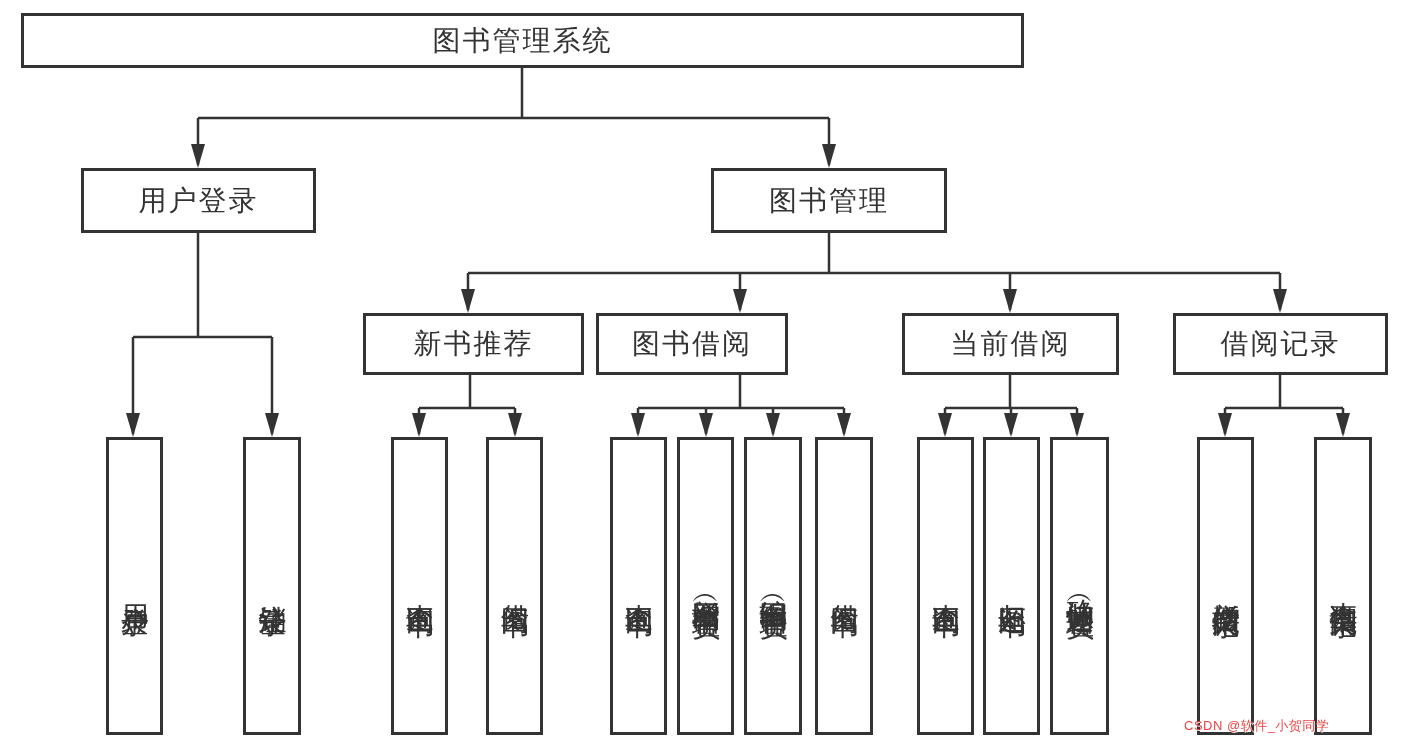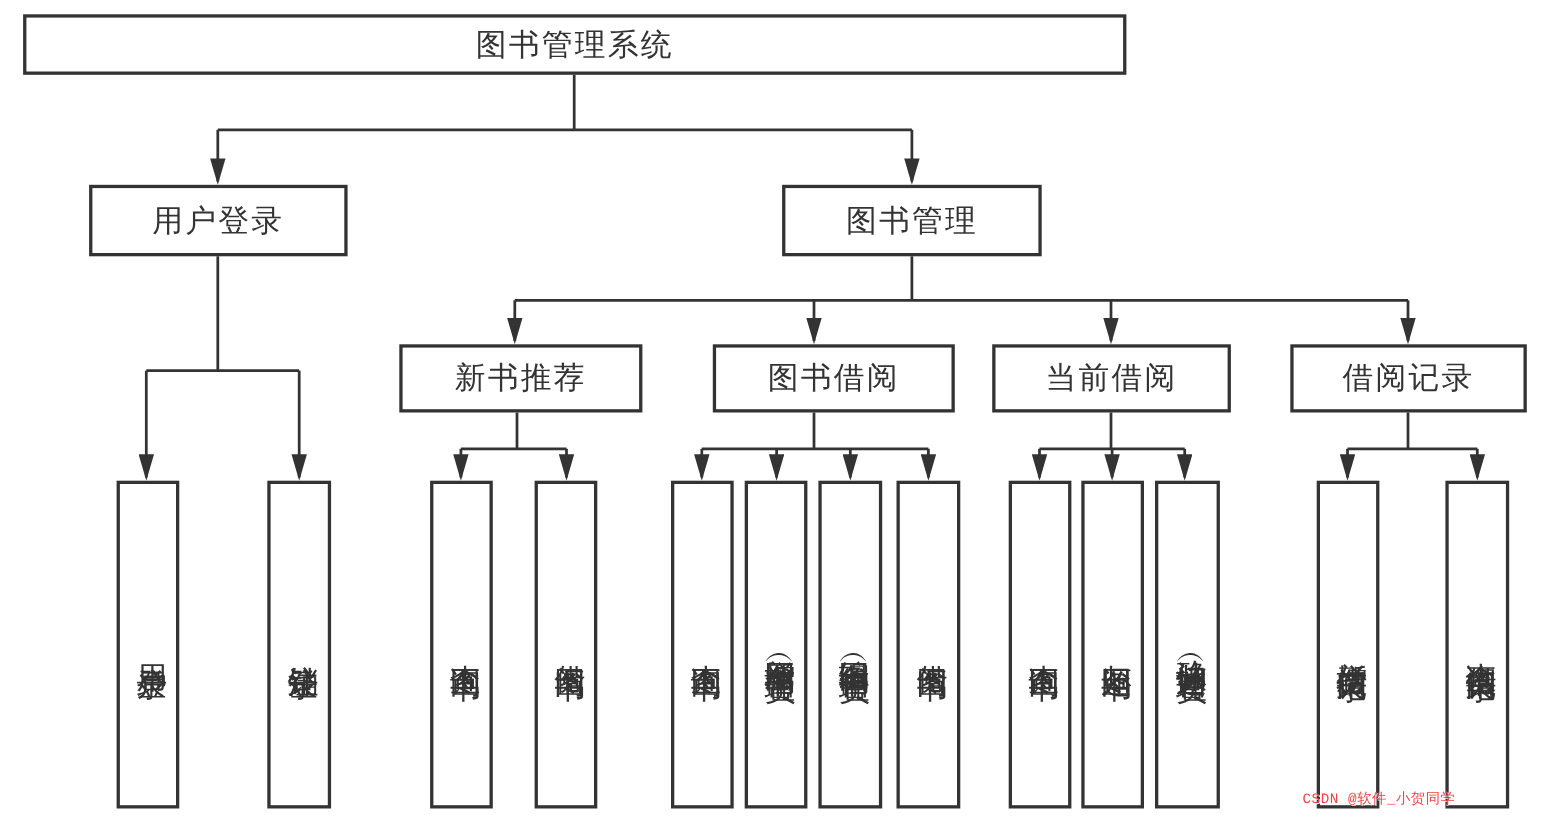--- a/index.html
+++ b/index.html
@@ -1,21 +1,21 @@
 <!DOCTYPE html>
 <html><head>
 <meta charset="utf-8">
 <style>
   html, body { margin: 0; padding: 0; background: #ffffff; }
   #canvas {
     position: relative;
     width: 1405px;
     height: 747px;
     background: #ffffff;
-    font-family: Liberation Mono, monospace;
+    font-family: Liberation Sans, sans-serif;
     overflow: hidden;
   }
   #connectors {
     position: absolute;
     left: 0; top: 0;
     width: 1405px; height: 747px;
     pointer-events: none;
   }
   .node {
     position: absolute;
@@ -28,21 +28,21 @@
     color: #333333;
     font-size: 28px;
     letter-spacing: 2px;
     z-index: 2;
   }
   .node.root   { left: 21px;  top: 13px;  width: 1003px; height: 55px; }
   .node.l2a    { left: 81px;  top: 168px; width: 235px;  height: 65px; }
   .node.l2b    { left: 711px; top: 168px; width: 236px;  height: 65px; }
   .node.l3     { top: 313px; height: 62px; }
   .node.l3a    { left: 363px;  width: 221px; }
-  .node.l3b    { left: 648px;  width: 220px; }
+  .node.l3b    { left: 596px;  width: 192px; }
   .node.l3c    { left: 902px;  width: 217px; }
   .node.l3d    { left: 1173px; width: 215px; }
   .node.leaf {
     top: 437px;
     height: 298px;
     writing-mode: vertical-rl;
     text-orientation: mixed;
     letter-spacing: 2px;
     line-height: 1.0;
     padding: 4px 0;

